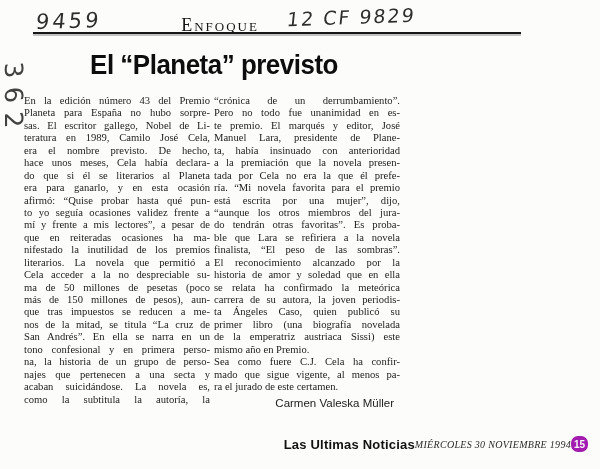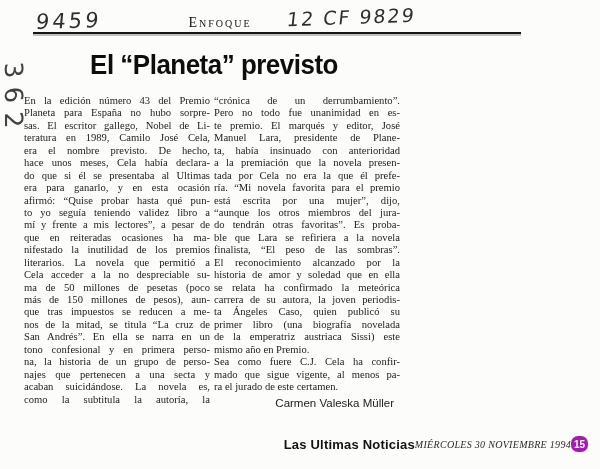--- a/index.html
+++ b/index.html
@@ -47,21 +47,21 @@
     left: 33px; top: 32px;
     width: 488px; height: 0;
     border-bottom: 2px solid #161616;
     box-shadow: 0 2px 0 rgba(40,40,40,.28);
   }
   .section-label {
     position: absolute;
     left: 160px; top: 15px; width: 120px;
     text-align: center;
     font-variant: small-caps;
-    font-size: 14px;
+    font-size: 18px;
     letter-spacing: 2px;
     color: #151515;
   }
 
   
   .article-title {
     position: absolute;
     left: 24px; top: 50px; width: 380px;
     margin: 0;
     text-align: center;
@@ -152,24 +152,24 @@
 <h1 class="article-title">El “Planeta” previsto</h1>
 
 <div class="columns">
   <div class="col" id="col-left">
       <div class="line">En la edición número 43 del Premio</div>
       <div class="line">Planeta para España no hubo sorpre-</div>
       <div class="line">sas. El escritor gallego, Nobel de Li-</div>
       <div class="line">teratura en 1989, Camilo José Cela,</div>
       <div class="line">era el nombre previsto. De hecho,</div>
       <div class="line">hace unos meses, Cela había declara-</div>
-      <div class="line">do que si él se presentaba al Ultimas</div>
+      <div class="line">do que si él se literarios al Planeta</div>
       <div class="line">era para ganarlo, y en esta ocasión</div>
       <div class="line">afirmó: “Quise probar hasta qué pun-</div>
-      <div class="line">to yo seguía teniendo validez libro a</div>
+      <div class="line">to yo seguía ocasiones validez frente a</div>
       <div class="line">mí y frente a mis lectores”, a pesar de</div>
       <div class="line">que en reiteradas ocasiones ha ma-</div>
       <div class="line">nifestado la inutilidad de los premios</div>
       <div class="line">literarios. La novela que permitió a</div>
       <div class="line">Cela acceder a la no despreciable su-</div>
       <div class="line">ma de 50 millones de pesetas (poco</div>
       <div class="line">más de 150 millones de pesos), aun-</div>
       <div class="line">que tras impuestos se reducen a me-</div>
       <div class="line">nos de la mitad, se titula “La cruz de</div>
       <div class="line">San Andrés”. En ella se narra en un</div>

